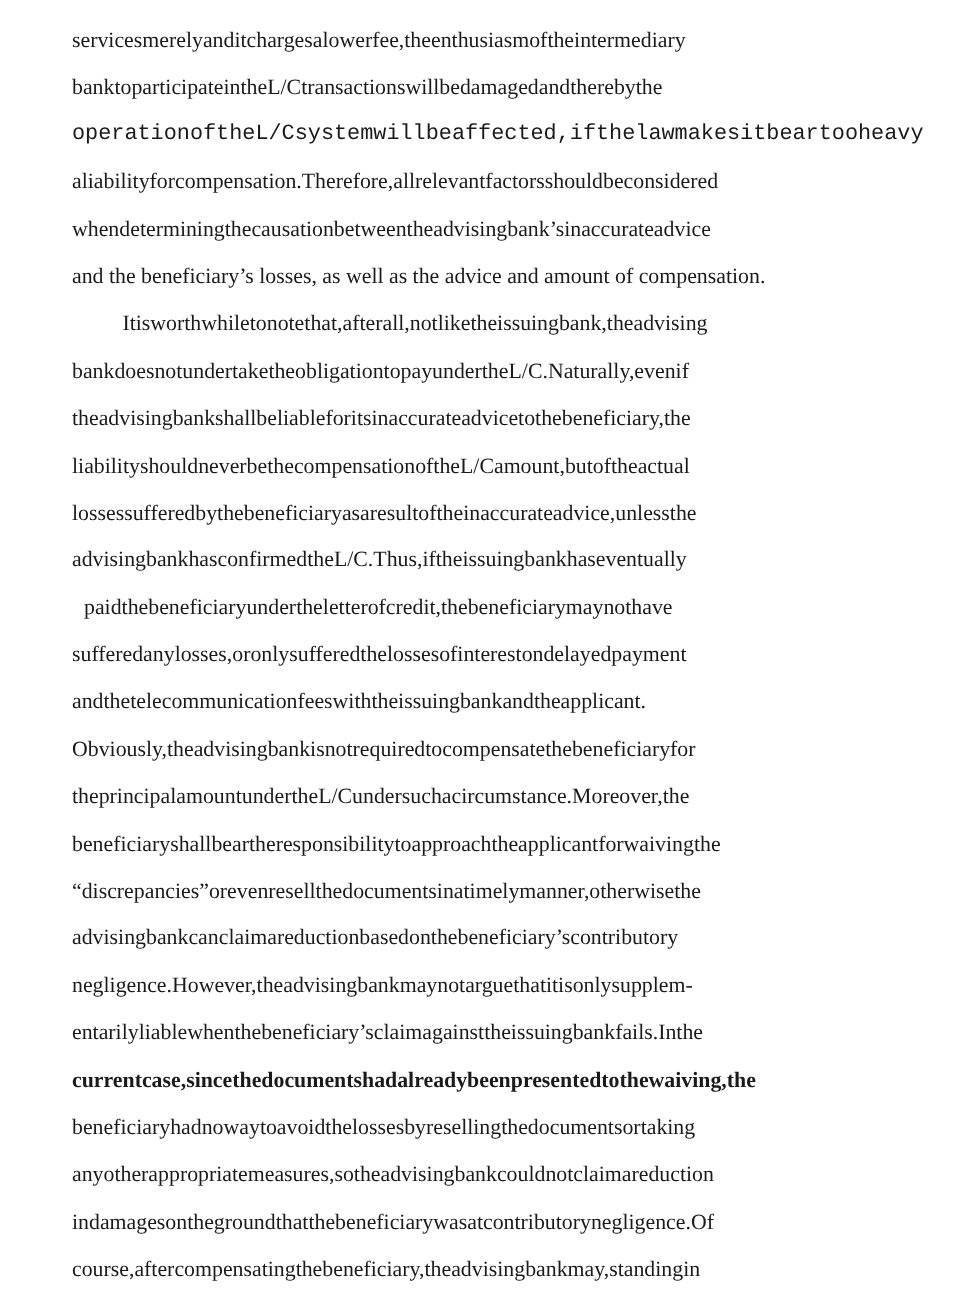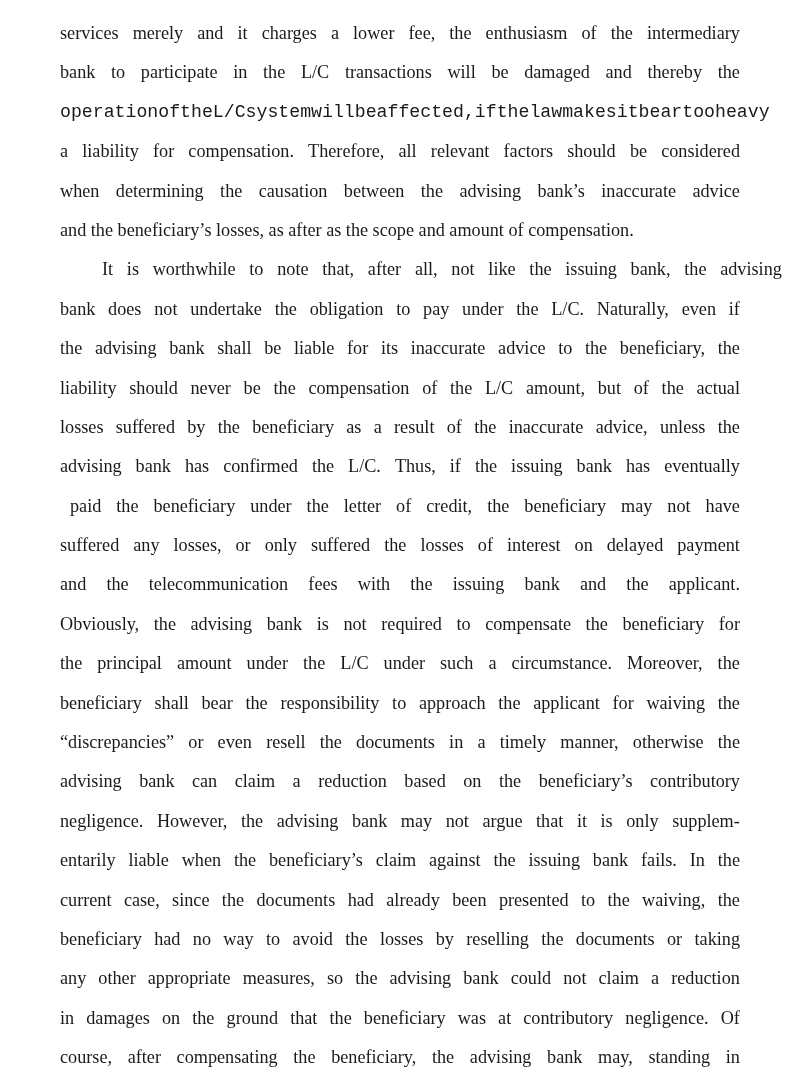--- a/index.html
+++ b/index.html
@@ -32,21 +32,20 @@
       overflow: visible;
     }
     .line.indent {
       text-indent: 42px;
     }
     .line.last {
       text-align-last: left;
     }
     .just {
       display: flex;
-      justify-content: space-between;
       width: 100%;
     }
   </style>
 </head>
 <body>
 
 <div class="page">
   <div class="paragraph">
     <div class="line" style="text-indent: 0px;">
         <div class="just">
@@ -124,21 +123,21 @@
           <span>the</span>
           <span>causation</span>
           <span>between</span>
           <span>the</span>
           <span>advising</span>
           <span>bank’s</span>
           <span>inaccurate</span>
           <span>advice</span>
         </div>
       </div>
-    <div class="line last" style="white-space: nowrap;">and the beneficiary’s losses, as after as the scope and amount of compensation.</div>
+    <div class="line last" style="white-space: nowrap;">and the beneficiary’s losses, as well as the advice and amount of compensation.</div>
   </div>
   <div class="paragraph">
     <div class="line indent" style="text-indent: 0px;">
         <div class="just" style="padding-left: 42px;">
           <span>It</span>
           <span>is</span>
           <span>worthwhile</span>
           <span>to</span>
           <span>note</span>
           <span>that,</span>
@@ -397,21 +396,21 @@
           <span>claim</span>
           <span>against</span>
           <span>the</span>
           <span>issuing</span>
           <span>bank</span>
           <span>fails.</span>
           <span>In</span>
           <span>the</span>
         </div>
       </div>
-    <div class="line" style="text-indent: 0px;">
+    <div class="line" style="text-indent: 0px; font-weight: bold;">
         <div class="just">
           <span>current</span>
           <span>case,</span>
           <span>since</span>
           <span>the</span>
           <span>documents</span>
           <span>had</span>
           <span>already</span>
           <span>been</span>
           <span>presented</span>

